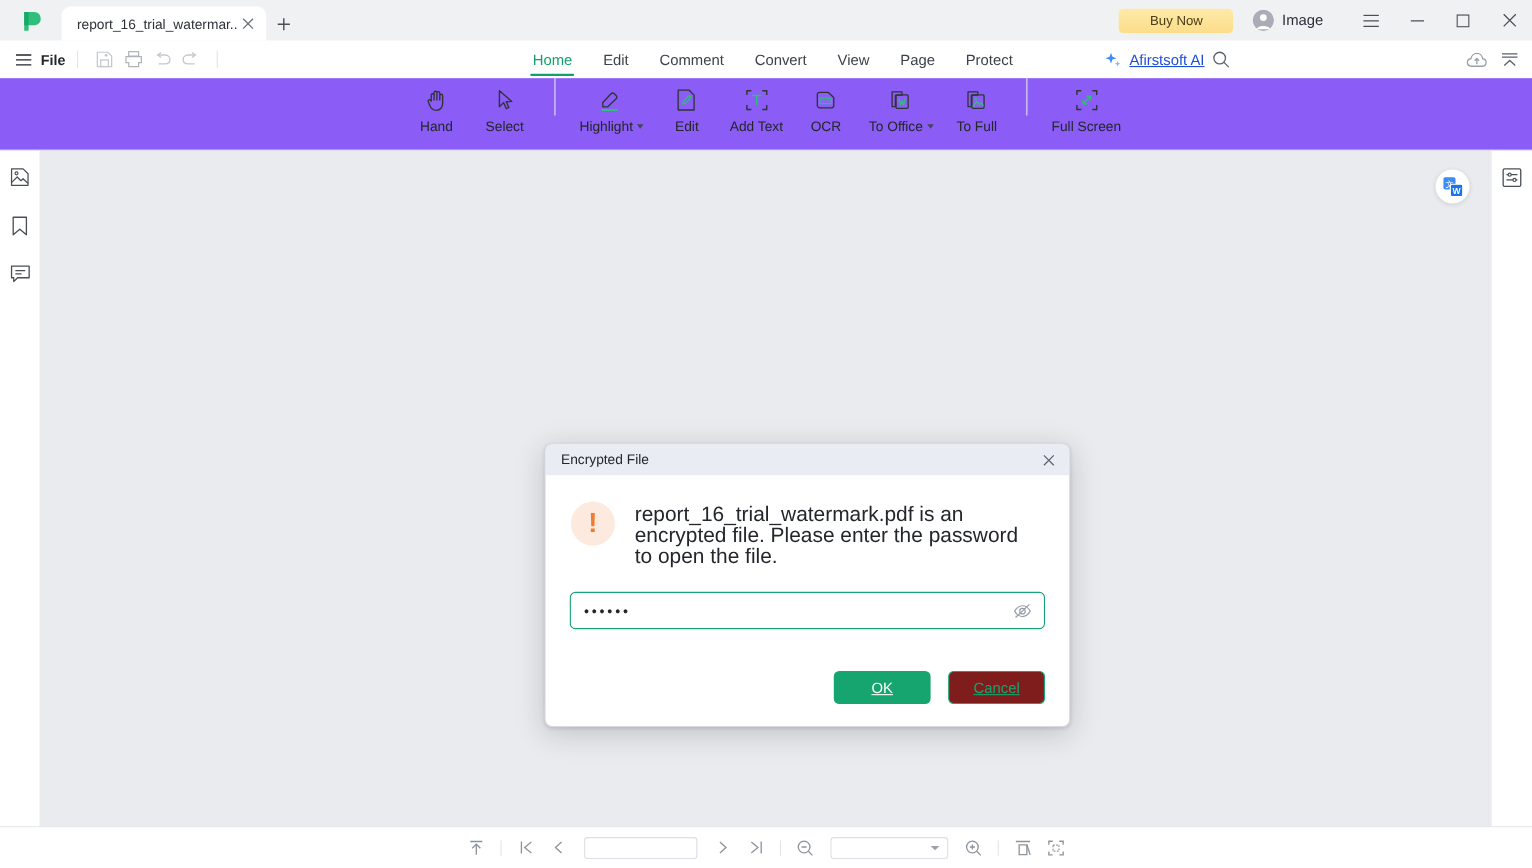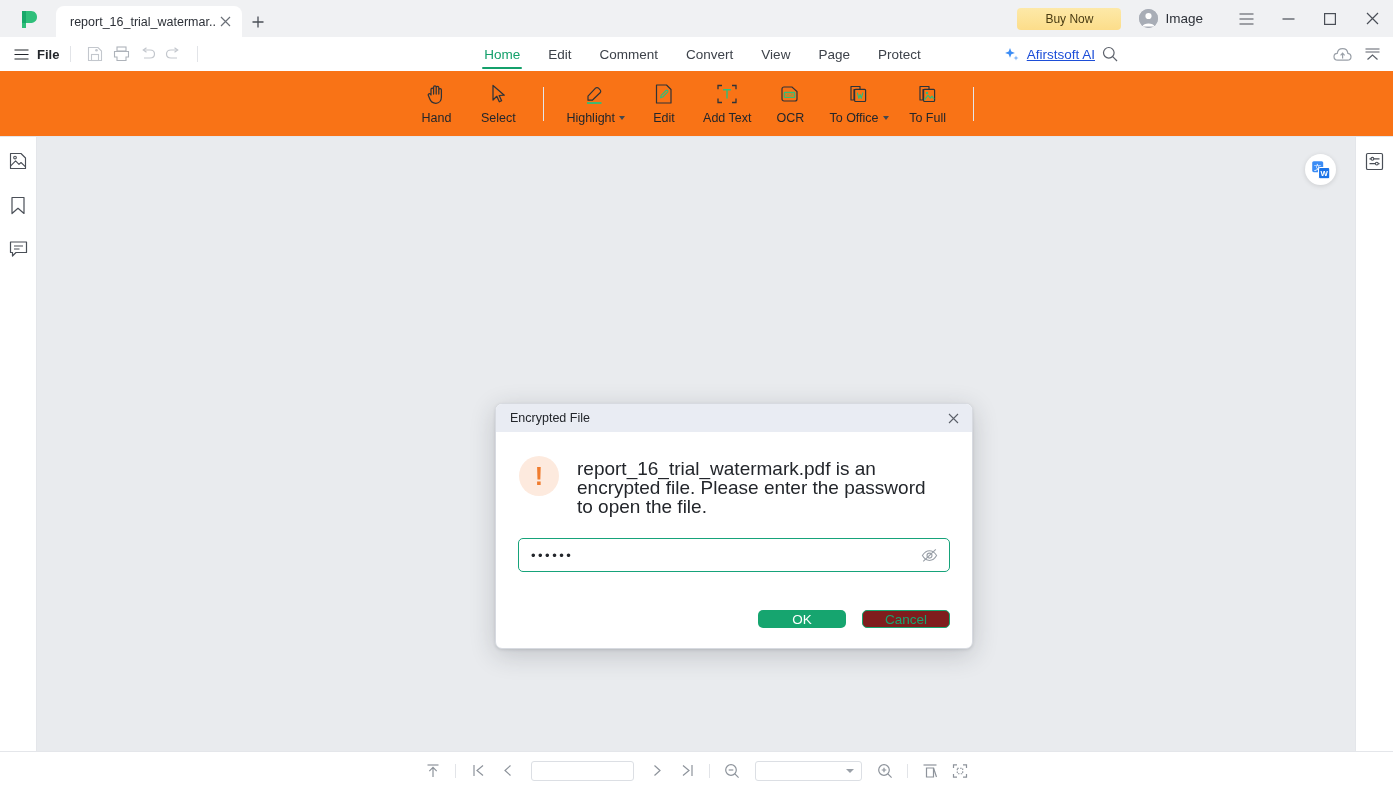--- a/index.html
+++ b/index.html
@@ -81,22 +81,22 @@
     height: 2px; background: #14a06b; border-radius: 1px;
   }
   .menu-right { position: absolute; right: 0; top: 0; height: 34px; display: flex; align-items: center; }
   .ai-btn { display: flex; align-items: center; gap: 7px; }
   .ai-text { font-size: 13.5px; color: #1d4ed8; text-decoration: underline; }
   .mr-icon { width: 30px; height: 30px; display: flex; align-items: center; justify-content: center; color: #6b7078; }
 
   
   .ribbon {
     height: 66px; flex: 0 0 66px;
-    background: #f97316;
-    display: flex; align-items: center; justify-content: center;
+    background: #8b5cf6;
+    display: flex; align-items: flex-start; justify-content: center;
     gap: 0px;
     border-bottom: 1px solid #e4e6ea;
   }
   .rb-item {
     min-width: 62px; height: 58px;
     display: flex; flex-direction: column; align-items: center; justify-content: center;
     gap: 5px; padding: 0 8px;
   }
   .rb-icon { height: 24px; display: flex; align-items: center; justify-content: center; color: #2f3338; }
   .rb-label { font-size: 12.5px; color: #23262b; display: flex; align-items: center; gap: 4px; white-space: nowrap; }
@@ -152,21 +152,21 @@
   .msg-text { font-size: 19px; color: #23262b; line-height: 19px; padding-top: 3px; max-width: 360px; }
   .pw-wrap {
     margin-top: 22px; height: 34px;
     border: 1px solid #16a37a; border-radius: 5px;
     display: flex; align-items: center;
     padding: 0 10px 0 12px; background: #fff;
   }
   .pw-dots { flex: 1; font-size: 13px; letter-spacing: 2.5px; color: #23262b; font-family: "Liberation Sans", sans-serif; }
   .eye-btn { width: 20px; height: 20px; display: flex; align-items: center; justify-content: center; color: #9aa0a8; }
   .dlg-actions { display: flex; justify-content: flex-end; gap: 16px; padding: 38px 22px 20px 22px; }
-  .btn { height: 18px; min-width: 88px; border-radius: 5px; font-size: 13.5px; display: flex; align-items: center; justify-content: center; }
+  .btn { height: 30px; min-width: 88px; border-radius: 5px; font-size: 13.5px; display: flex; align-items: center; justify-content: center; text-decoration: underline; }
   .btn-ok { background: #16a56f; color: #ffffff; }
   .btn-cancel { background: #7f1d1d; color: #16a56f; border: 1px solid #16a56f; }
 
   
   .bottombar {
     height: 38px; flex: 0 0 38px; background: #ffffff;
     border-top: 1px solid #e4e6ea;
     display: flex; align-items: center; justify-content: center; gap: 0px;
   }
   .bb-icon { width: 30px; height: 30px; display: flex; align-items: center; justify-content: center; color: #8d939b; }
@@ -396,20 +396,29 @@
             <rect x="7.6" y="6.3" width="11" height="12.2" stroke="#2f3338" stroke-width="1.2" fill="none" rx="1"></rect>
             <circle cx="11" cy="10" r="1.25" fill="#2fbf7a"></circle>
             <path d="M8.3 17 L12 12.4 L14.3 15 L16 13.2 L18 16.2" stroke="#2fbf7a" stroke-width="1.2" fill="none" stroke-linejoin="round"></path>
           </svg>
       </span>
       <span class="rb-label">To Full</span>
     </div>
 
     <div class="rb-div"></div>
 
+    <div class="rb-item">
+      <span class="rb-icon">
+        <svg width="22" height="22" viewBox="0 0 22 22">
+            <path d="M2 6.3 V2.5 H6 M16 2.5 H20 V6.3 M20 15.5 V19.5 H16 M6 19.5 H2 V15.5" stroke="#2f3338" stroke-width="1.3" fill="none"></path>
+            <path d="M7.5 14.5 L14.5 7.5 M14.5 7.5 H10.7 M14.5 7.5 V11.3 M7.5 14.5 H11.3 M7.5 14.5 V10.7" stroke="#2fbf7a" stroke-width="1.25" fill="none"></path>
+          </svg>
+      </span>
+      <span class="rb-label">Full Screen</span>
+    </div>
   </div>
 
   <div class="body-area">
 
     <div class="left-rail">
       <div class="rail-icon">
         <svg width="18" height="18" viewBox="0 0 18 18">
             <path d="M1.5 1.5 H12 L16.5 6 V16.5 H1.5 Z" stroke="#4a4f57" stroke-width="1.15" fill="none" stroke-linejoin="round"></path>
             <circle cx="6" cy="5.6" r="1.35" stroke="#4a4f57" stroke-width="1.05" fill="none"></circle>
             <path d="M1.7 13.8 L6.6 8.9 L10 12.3 L12 10.5 L16.3 14.6" stroke="#4a4f57" stroke-width="1.1" fill="none" stroke-linejoin="round"></path>

